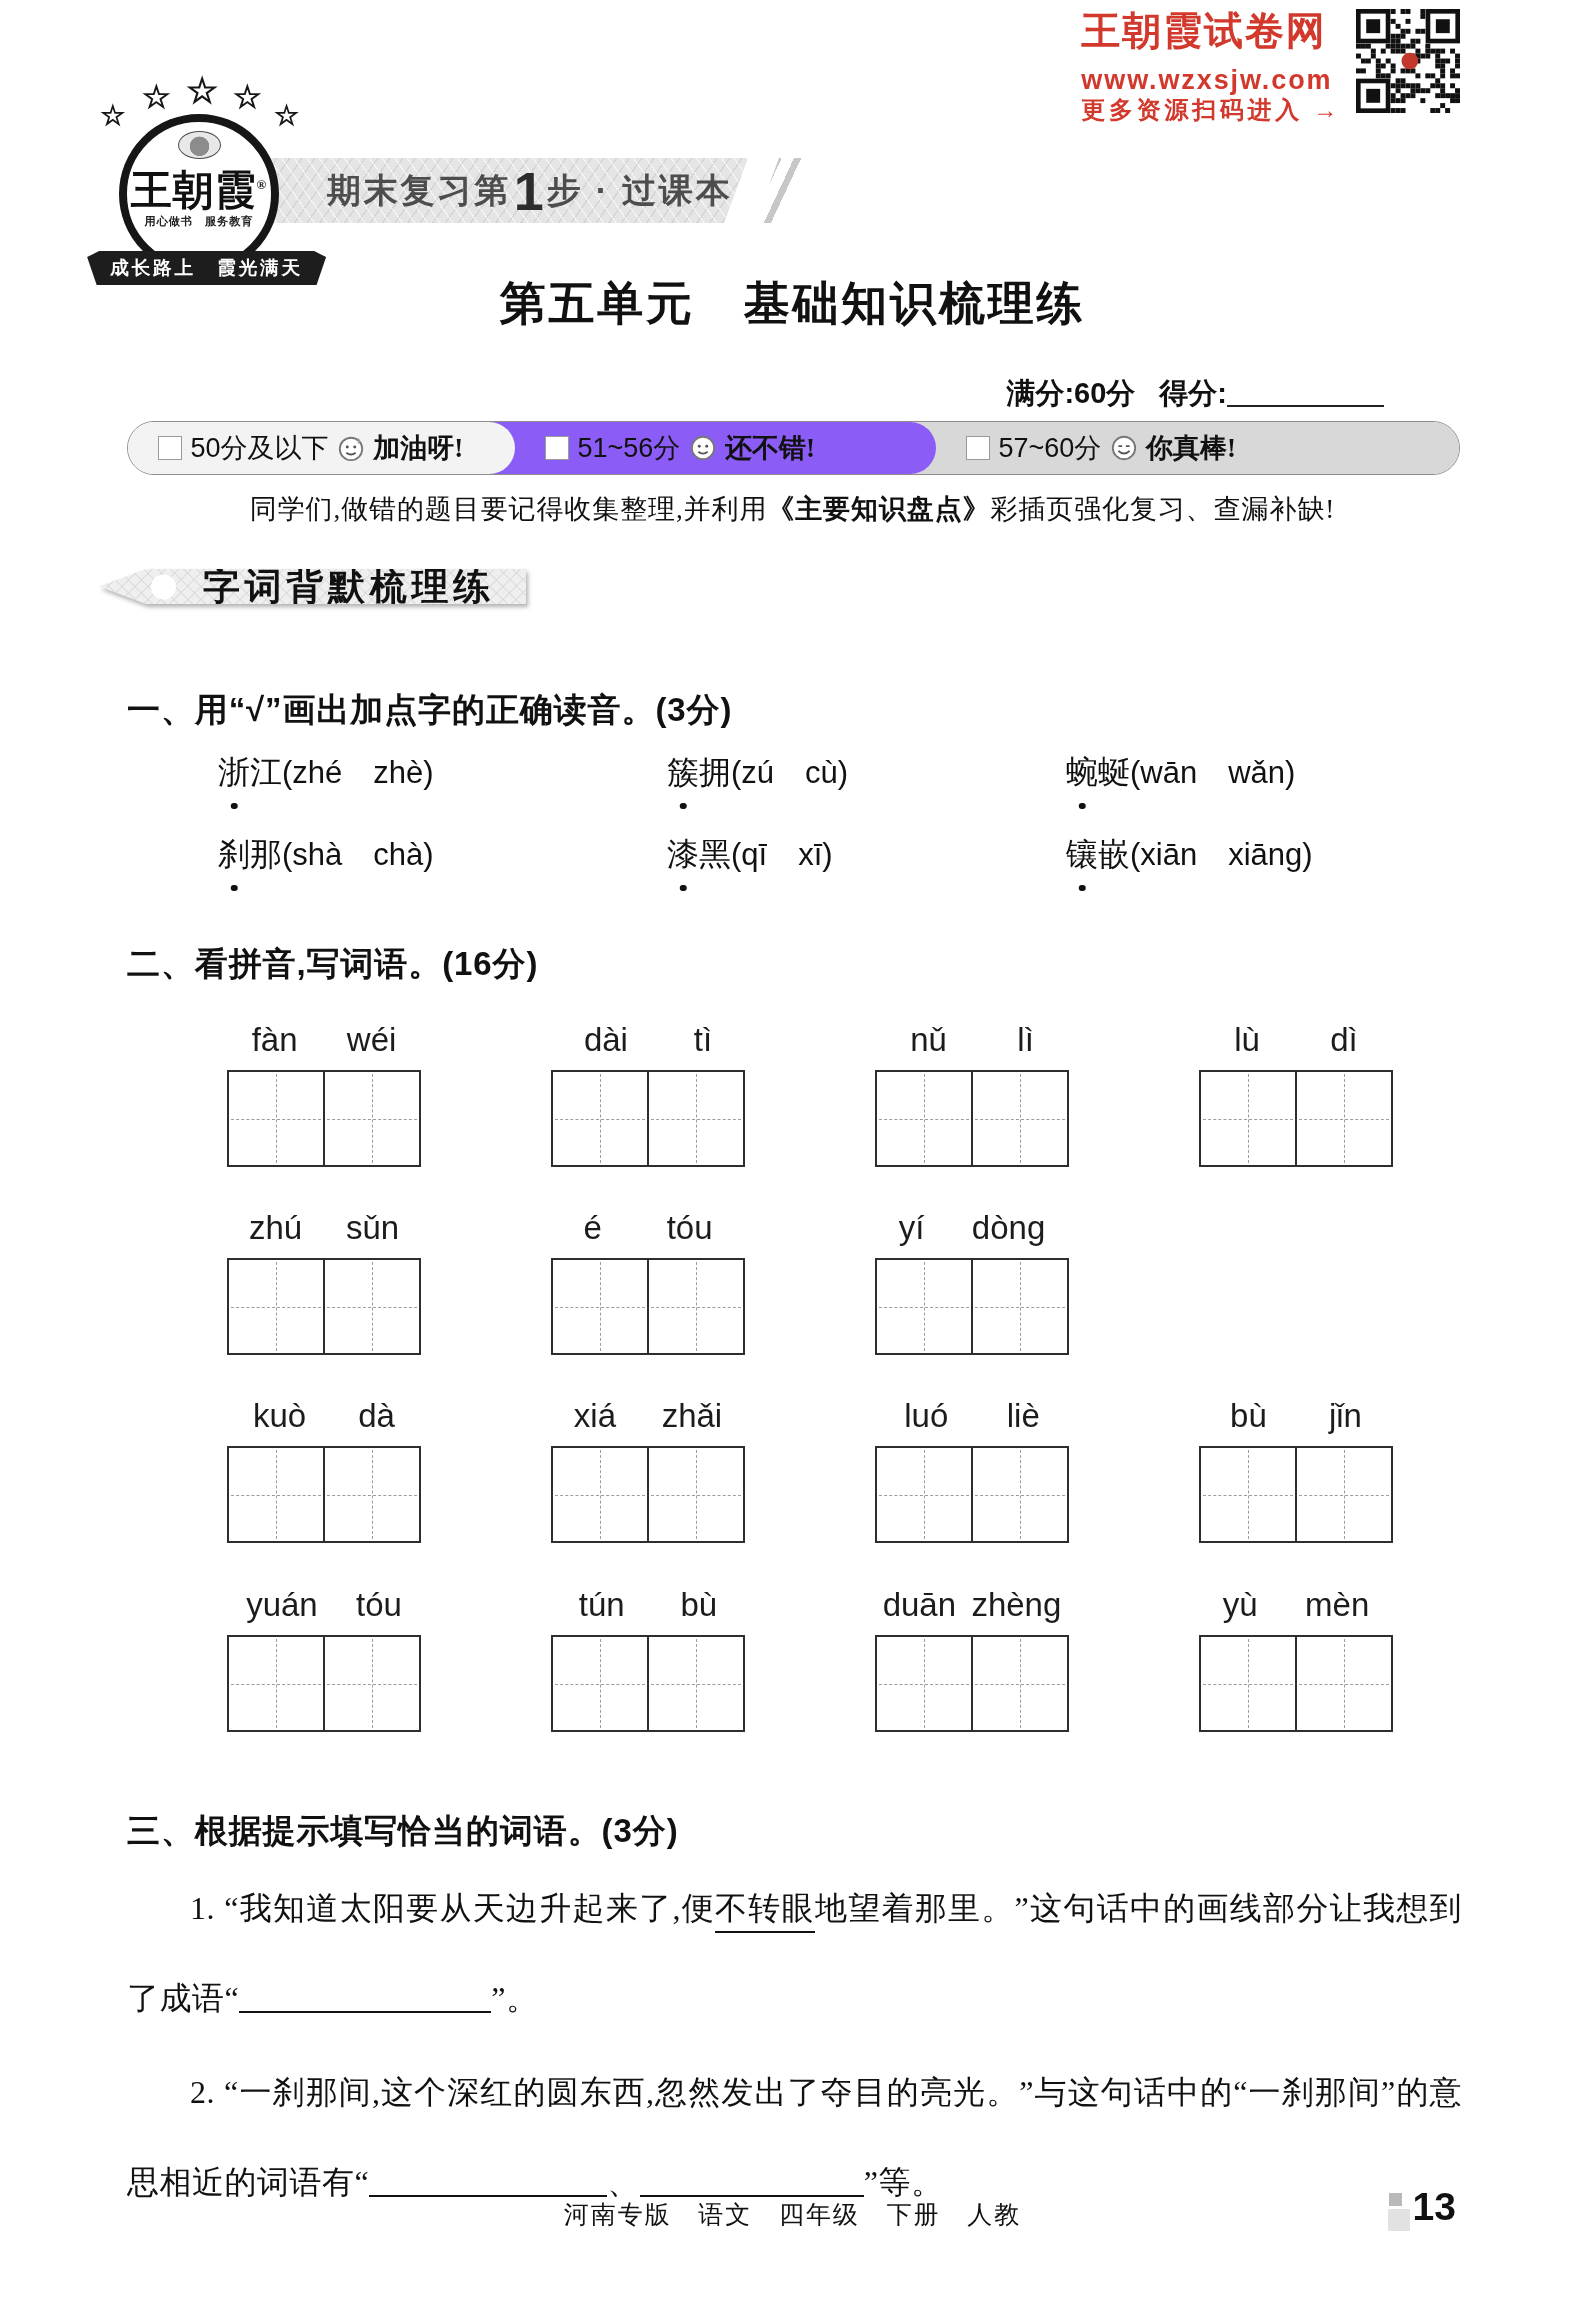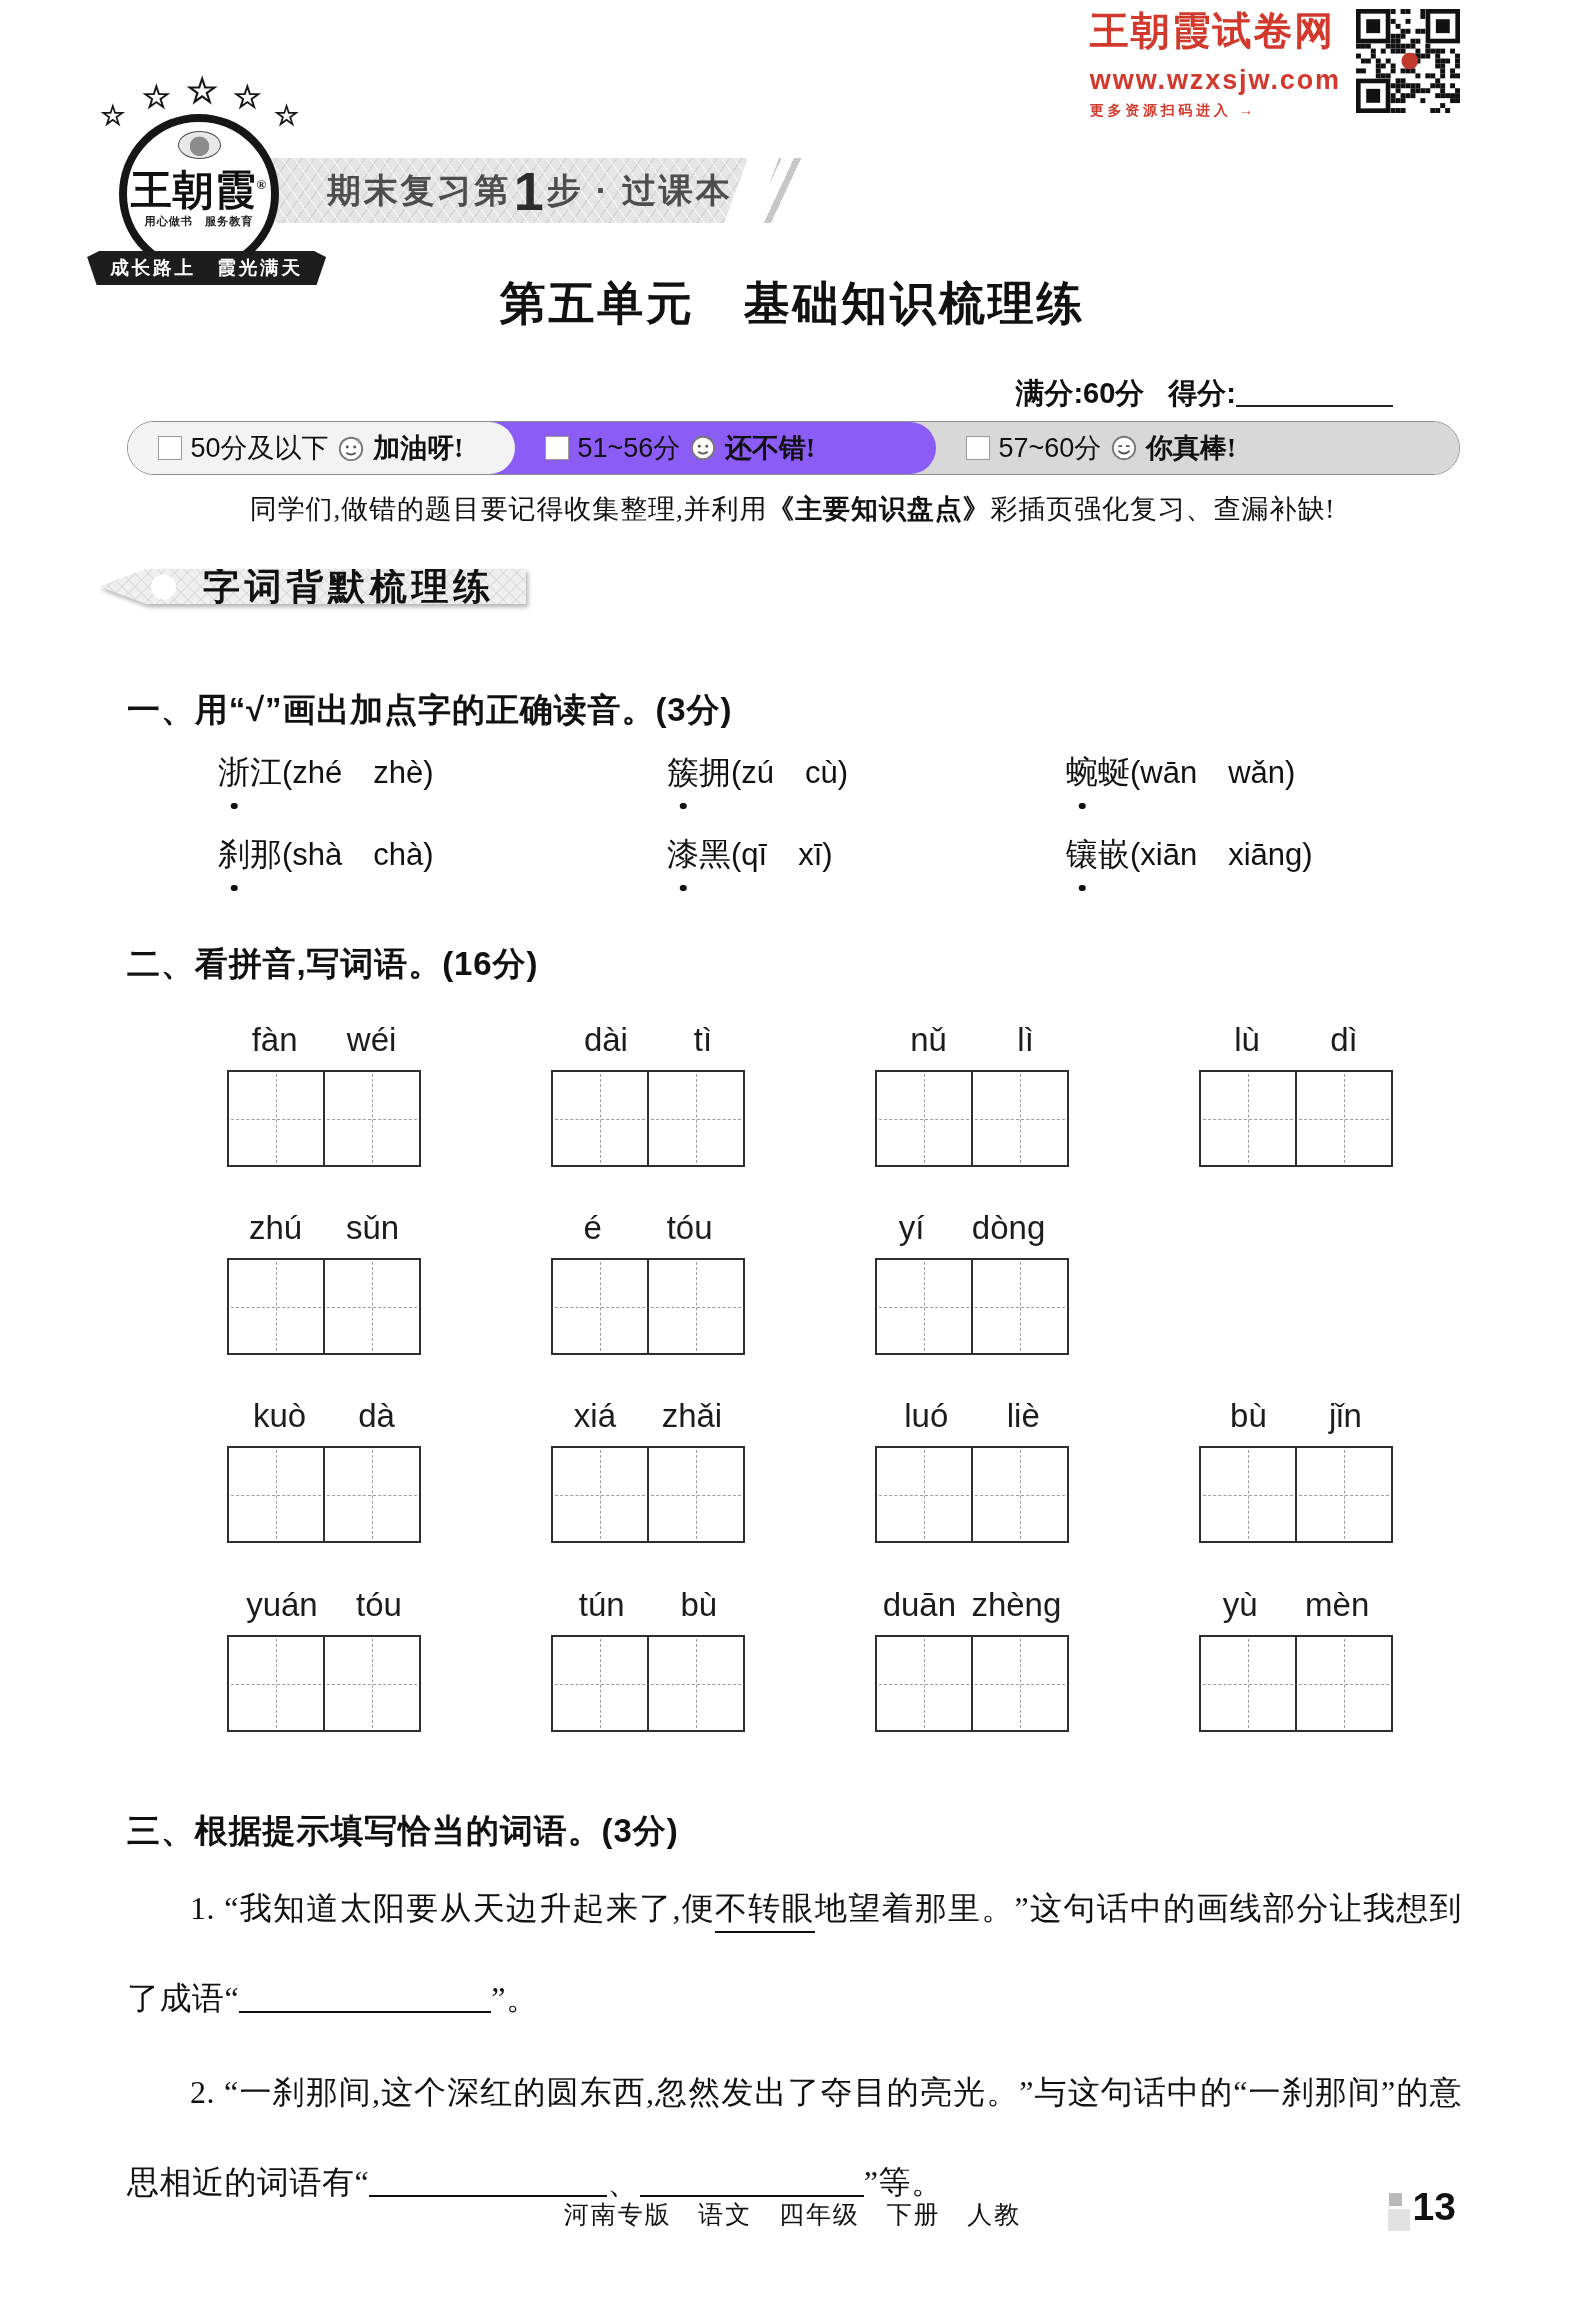--- a/index.html
+++ b/index.html
@@ -7,21 +7,21 @@
   body {
     width:1585px; height:2322px; position:relative;
     font-family:"Liberation Serif", serif; color:#111; overflow:hidden;
   }
 
   
   .brand { position:absolute; top:9.3px; right:125px; display:flex; gap:15px; align-items:flex-start; }
   .brand-txt { text-align:left; }
   .brand-title { font-family:"Liberation Sans",sans-serif; font-weight:900; font-size:39px; letter-spacing:1.9px; line-height:43px; }
   .brand-url   { font-family:"Liberation Sans",sans-serif; font-weight:bold; font-size:27px; letter-spacing:1.9px; line-height:31px;margin-top:13px; }
-  .brand-tag   { font-family:"Liberation Sans",sans-serif; font-weight:bold; font-size:14px; letter-spacing:3.7px; line-height:28px; }
+  .brand-tag   { font-family:"Liberation Sans",sans-serif; font-weight:bold; font-size:24px; letter-spacing:3.7px; line-height:28px; }
   .qr { width:104px; height:104px; display:block; }
 
   
   .badge { position:absolute; top:69px; left:89px; width:235px; height:216px; z-index:3; }
   .badge .star { position:absolute; font-weight:bold; color:#161616; }
   .s1{left:11.2px;top:30px;font-size:28px;} .s2{left:53px;top:9.3px;font-size:32px;}
   .s3{left:97px;top:0.9px;font-size:36px;} .s4{left:144px;top:9.3px;font-size:32px;}
   .s5{left:185px;top:30px;font-size:28px;}
   .badge-ring { position:absolute; top:45px; left:30px; width:160px; height:160px;
     border:8.4px solid #161616; border-radius:50%; background:#fff; text-align:center; overflow:hidden; }
@@ -45,21 +45,21 @@
   .band-prefix,.band-suffix { font-family:"Liberation Sans",sans-serif; font-weight:bold;
     font-size:34px; color:#4d4d4d; letter-spacing:2.8px; }
   .band-num { font-family:"Liberation Sans",sans-serif; font-weight:900; font-size:54px; color:#2c2c2c; margin:0 2.8px; }
   .band-stripes { position:absolute; top:158px; left:755px; width:48px; height:65px; z-index:1;
     background:repeating-linear-gradient(115deg, #c7c7c7 0 6.5px, transparent 6.5px 17.7px);
     clip-path:polygon(24px 0, 100% 0, calc(100% - 24px) 100%, 0 100%); }
 
   
   .page-title { position:absolute; top:273px; left:0; width:100%; text-align:center;
     font-family:"Liberation Sans",sans-serif; font-weight:900; font-size:46px; letter-spacing:2.8px; }
-  .score-line { position:absolute; top:374px; right:192px; font-family:"Liberation Sans",sans-serif;
+  .score-line { position:absolute; top:374px; right:201px; font-family:"Liberation Sans",sans-serif;
     font-weight:bold; font-size:29px; }
   .score-line .gap { display:inline-block; width:24px; }
   .score-blank { display:inline-block; width:157px; border-bottom:2.8px solid #222; height:28px; vertical-align:-3.7px; }
 
   
   .score-bar { position:absolute; top:421px; left:127px; width:1333px; height:54px;
     border:1.9px solid #8d8d8d; border-radius:28px; overflow:hidden; display:flex; }
   .seg { display:flex; align-items:center; gap:8.4px; font-family:"Liberation Sans",sans-serif; font-size:27px; }
   .seg-1 { flex:0 0 387px; background:#f3f3f3; padding-left:30px; border-radius:0 26px 26px 0; }
   .seg-2 { flex:0 0 447px; background:#8b5cf6; margin-left:-26px; padding-left:56px; border-radius:0 26px 26px 0; }

